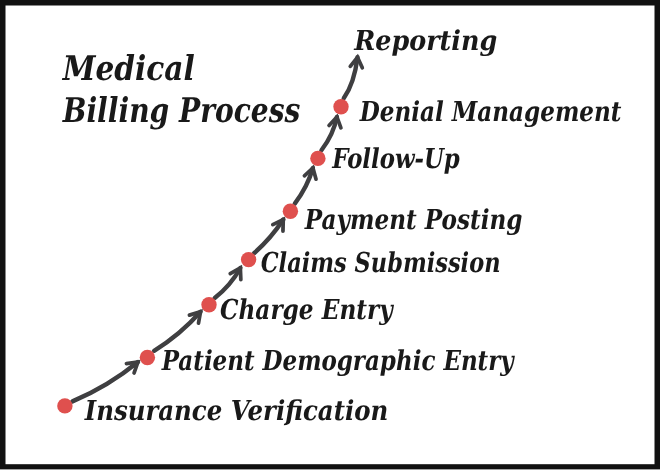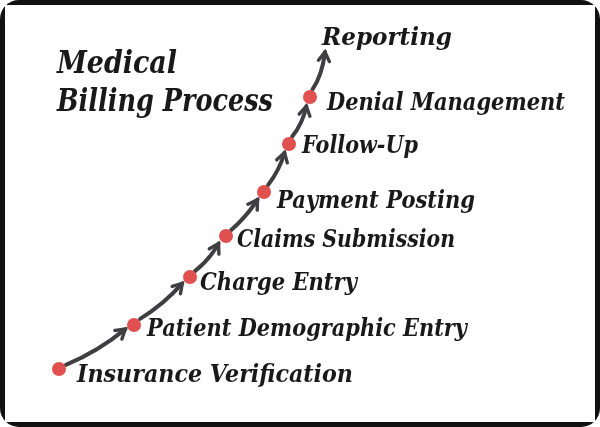--- a/index.html
+++ b/index.html
@@ -6,21 +6,20 @@
     margin: 0;
     padding: 0;
     background: #ffffff;
   }
   .frame {
     position: relative;
     width: 600px;
     height: 427px;
     background: #ffffff;
     overflow: hidden;
-    border-radius: 19px;
   }
   .frame svg {
     position: absolute;
     left: 0;
     top: 0;
     display: block;
   }
   .title-text {
     font-family: "DejaVu Serif", "Liberation Serif", serif;
     font-style: italic;

